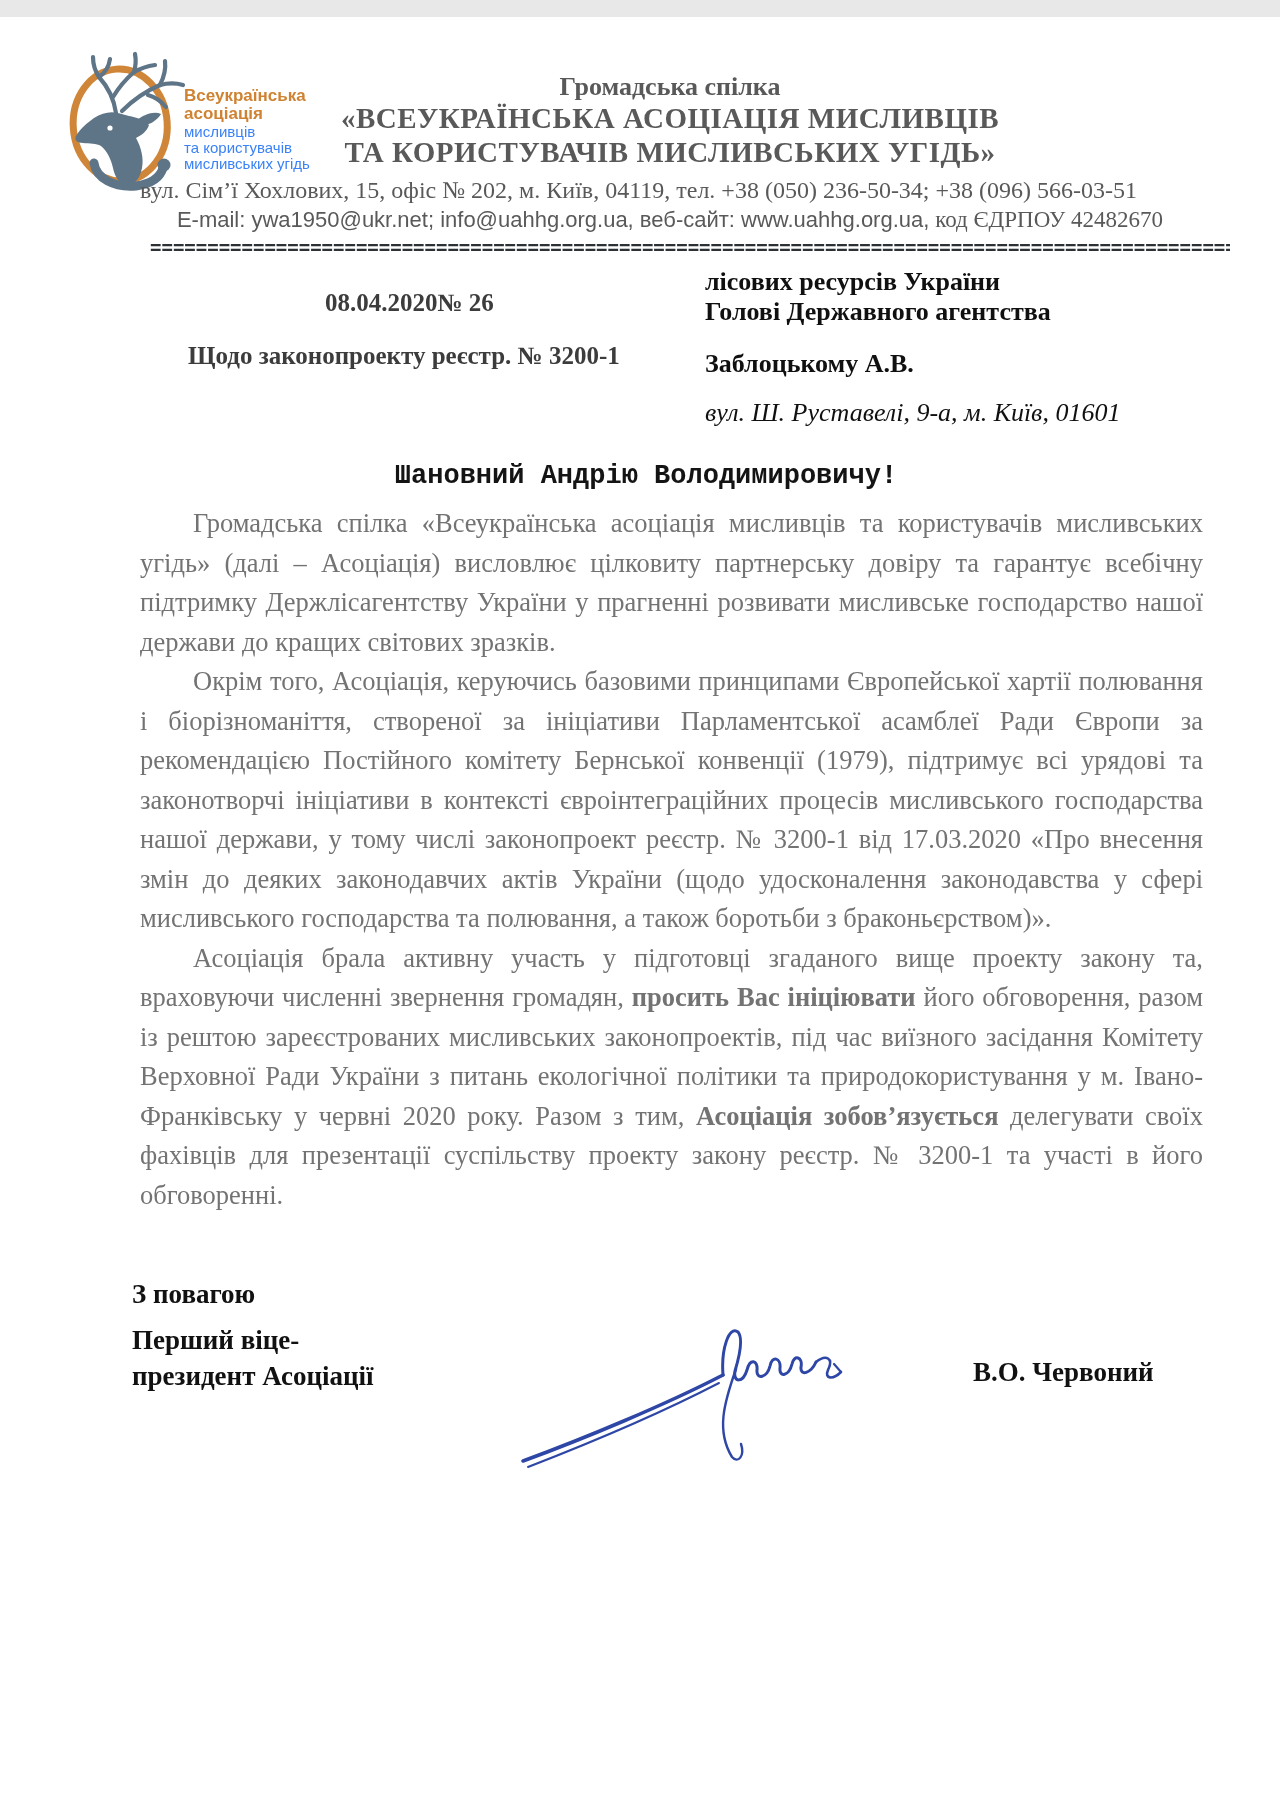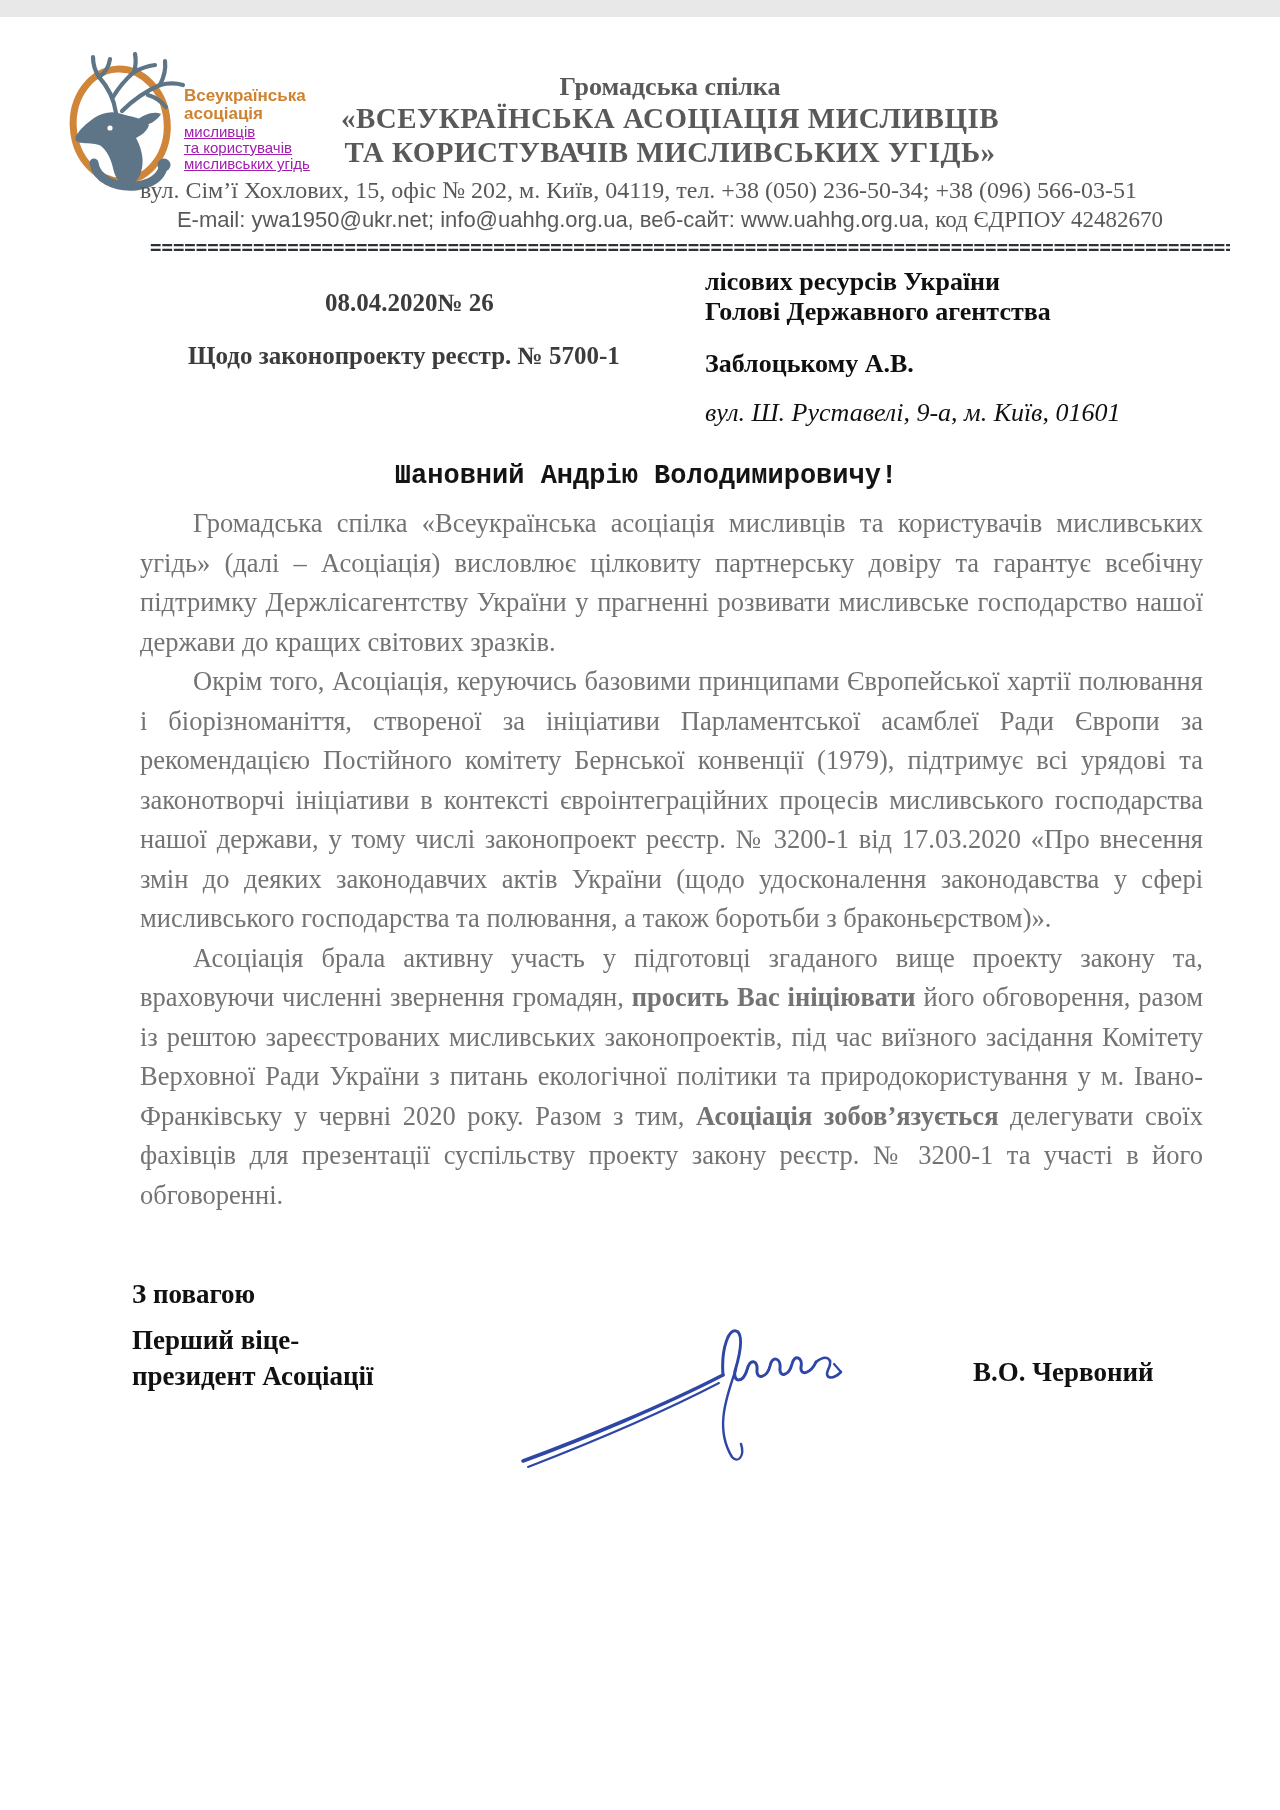--- a/index.html
+++ b/index.html
@@ -8,21 +8,21 @@
     margin:17px auto;overflow:hidden;
     font-family:"Liberation Serif","DejaVu Serif",serif;
     color:#1a1a1a;
   }
   
   .logo-wrap{position:absolute;left:64px;top:34px;width:280px;height:140px;}
   .logo-svg{position:absolute;left:0;top:0;}
   .logo-text{position:absolute;left:120px;top:36px;line-height:1.08;
     font-family:"Liberation Sans","DejaVu Sans",sans-serif;}
   .logo-text .l-orange{font-weight:bold;font-size:17px;color:#cf8332;}
-  .logo-text .l-gray{font-size:15px;color:#a21caf;text-decoration:underline;}
+  .logo-text .l-gray{font-size:15px;color:#3b82f6;}
   .head-center{position:absolute;left:230px;top:54px;width:880px;text-align:center;color:#595959;}
   .head-org-type{font-size:26px;font-weight:bold;line-height:1.2;}
   .head-org-name{font-size:29px;font-weight:bold;line-height:1.15;letter-spacing:.5px;}
   .head-address{position:absolute;left:140px;top:160px;width:1060px;
     font-size:24px;color:#595959;}
   .head-email{position:absolute;left:140px;top:190px;width:1060px;text-align:center;
     font-size:23px;color:#595959;}
   .head-email .sans{font-family:"Liberation Sans","DejaVu Sans",sans-serif;font-size:22px;text-align:right;}
   .divider{position:absolute;left:150px;top:218px;width:1080px;height:24px;overflow:hidden;
     font-family:"DejaVu Sans Mono",monospace;font-weight:bold;font-size:19px;line-height:24px;
@@ -95,21 +95,21 @@
     <div class="head-org-type">Громадська спілка</div>
     <div class="head-org-name">«ВСЕУКРАЇНСЬКА АСОЦІАЦІЯ МИСЛИВЦІВ</div>
     <div class="head-org-name">ТА КОРИСТУВАЧІВ МИСЛИВСЬКИХ УГІДЬ»</div>
   </div>
   <div class="head-address">вул. Сім’ї Хохлових, 15, офіс № 202, м. Київ, 04119, тел. +38 (050) 236-50-34; +38 (096) 566-03-51</div>
   <div class="head-email"><span class="sans">E-mail: ywa1950@ukr.net; info@uahhg.org.ua, веб-сайт: www.uahhg.org.ua,</span><span> код ЄДРПОУ 42482670</span></div>
 
   <div class="divider">====================================================================================================</div>
 
   <div class="ref-date">08.04.2020№ 26</div>
-  <div class="ref-subject">Щодо законопроекту реєстр. № 5700-1</div>
+  <div class="ref-subject">Щодо законопроекту реєстр. № 3200-1</div>
 
   <div class="recipient">
     <div class="r-line">лісових ресурсів України</div>
     <div class="r-line">Голові Державного агентства</div>
     <div class="r-name">Заблоцькому А.В.</div>
     <div class="r-addr">вул. Ш. Руставелі, 9-а, м. Київ, 01601</div>
   </div>
 
   <div class="salutation">Шановний Андрію Володимировичу!</div>
 

